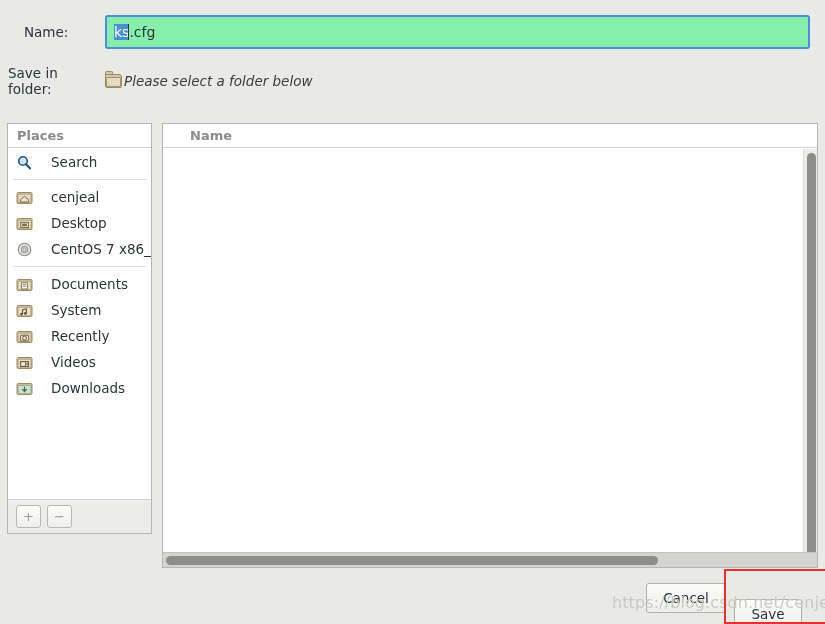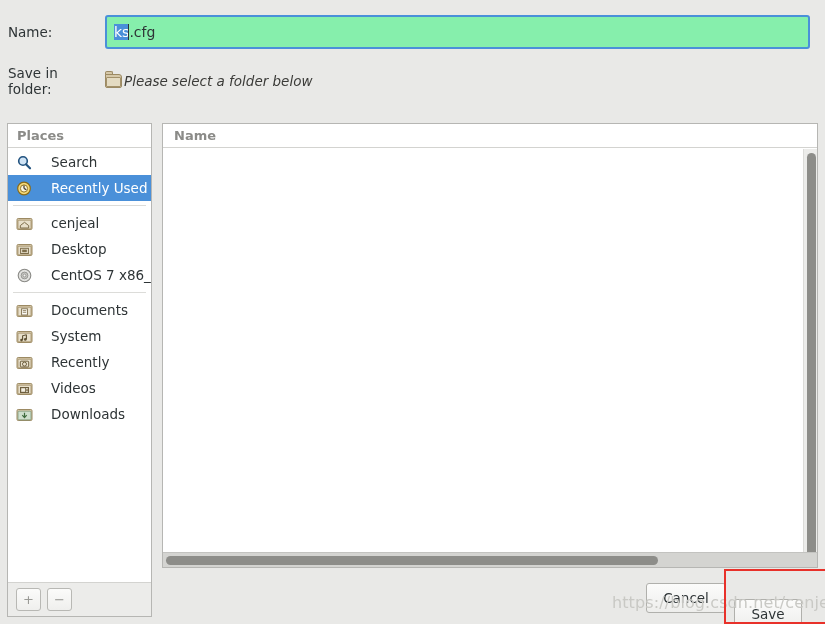--- a/index.html
+++ b/index.html
@@ -20,21 +20,21 @@
 
   
   .row-name {
     position: absolute;
     left: 0; top: 14px;
     width: 825px; height: 36px;
     display: flex; align-items: center;
   }
   .lbl-name {
     width: 105px;
-    padding-left: 8px;
+    padding-left: 24px;
     font-size: 13.5px;
     color: #2e3436;
   }
   .name-input {
     width: 705px; height: 34px;
     background: #86efac;
     border: 2px solid #4a90d9;
     border-radius: 3px;
     display: flex; align-items: center;
     padding: 0 7px;
@@ -100,21 +100,21 @@
     width: 15px; height: 10px;
     background: #e4dbc2;
     border: 1px solid #a3916a;
     border-radius: 1px;
   }
 
   
   .places-pane {
     position: absolute;
     left: 7px; top: 123px;
-    width: 145px; height: 494px;
+    width: 145px; height: 411px;
     background: #ffffff;
     border: 1px solid #b6b6b3;
     display: flex; flex-direction: column;
   }
   .places-head {
     height: 24px;
     border-bottom: 1px solid #d3d3d0;
     display: flex; align-items: center;
     padding-left: 9px;
     font-size: 13px;
@@ -174,21 +174,21 @@
     left: 162px; top: 123px;
     width: 656px; height: 445px;
     background: #ffffff;
     border: 1px solid #b6b6b3;
     overflow: hidden;
   }
   .files-head {
     height: 24px;
     border-bottom: 1px solid #d3d3d0;
     display: flex; align-items: center;
-    padding-left: 11px;
+    padding-left: 27px;
     font-size: 13px;
     font-weight: bold;
     color: #8b8b88;
     background: #ffffff;
   }
   .files-body {
     position: absolute;
     left: 0; top: 25px;
     width: 654px; height: 394px;
     background: #ffffff;
@@ -293,31 +293,20 @@
       <div class="place">
         <span class="ico">
           <svg width="17" height="15" viewBox="0 0 17 15">
               <circle cx="7" cy="6" r="4.3" fill="#cfe3f5" stroke="#21527f" stroke-width="1.6"></circle>
               <line x1="10" y1="9.3" x2="14" y2="13.3" stroke="#21527f" stroke-width="2.2" stroke-linecap="round"></line>
             </svg>
         </span>
         <span>Search</span>
       </div>
 
-      <div class="place selected">
-        <span class="ico">
-          <svg width="17" height="15" viewBox="0 0 17 15">
-              <circle cx="8" cy="7.5" r="6.3" fill="#f5d97a" stroke="#8a6a16" stroke-width="1.2"></circle>
-              <circle cx="8" cy="7.5" r="3.6" fill="#fdf6df" stroke="#8a6a16" stroke-width="0.9"></circle>
-              <line x1="8" y1="7.5" x2="8" y2="4.6" stroke="#3a3326" stroke-width="1.2"></line>
-              <line x1="8" y1="7.5" x2="10.3" y2="8.6" stroke="#3a3326" stroke-width="1.2"></line>
-            </svg>
-        </span>
-        <span>Recently Used</span>
-      </div>
 
       <div class="place-sep"></div>
 
       <div class="place">
         <span class="ico">
           <svg width="17" height="15" viewBox="0 0 17 15">
               <rect x="1" y="2.5" width="15" height="11" rx="1.2" fill="#d6c8a8" stroke="#9c8a63" stroke-width="1"></rect>
               <rect x="2" y="4.2" width="13" height="8.6" rx="1" fill="#e8e0cb" stroke="#a3916a" stroke-width="0.8"></rect>
               <path d="M4.3 9.6 L8.5 6.3 L12.7 9.6 L12.7 12 L4.3 12 Z" fill="none" stroke="#7c6c49" stroke-width="1"></path>
             </svg>

